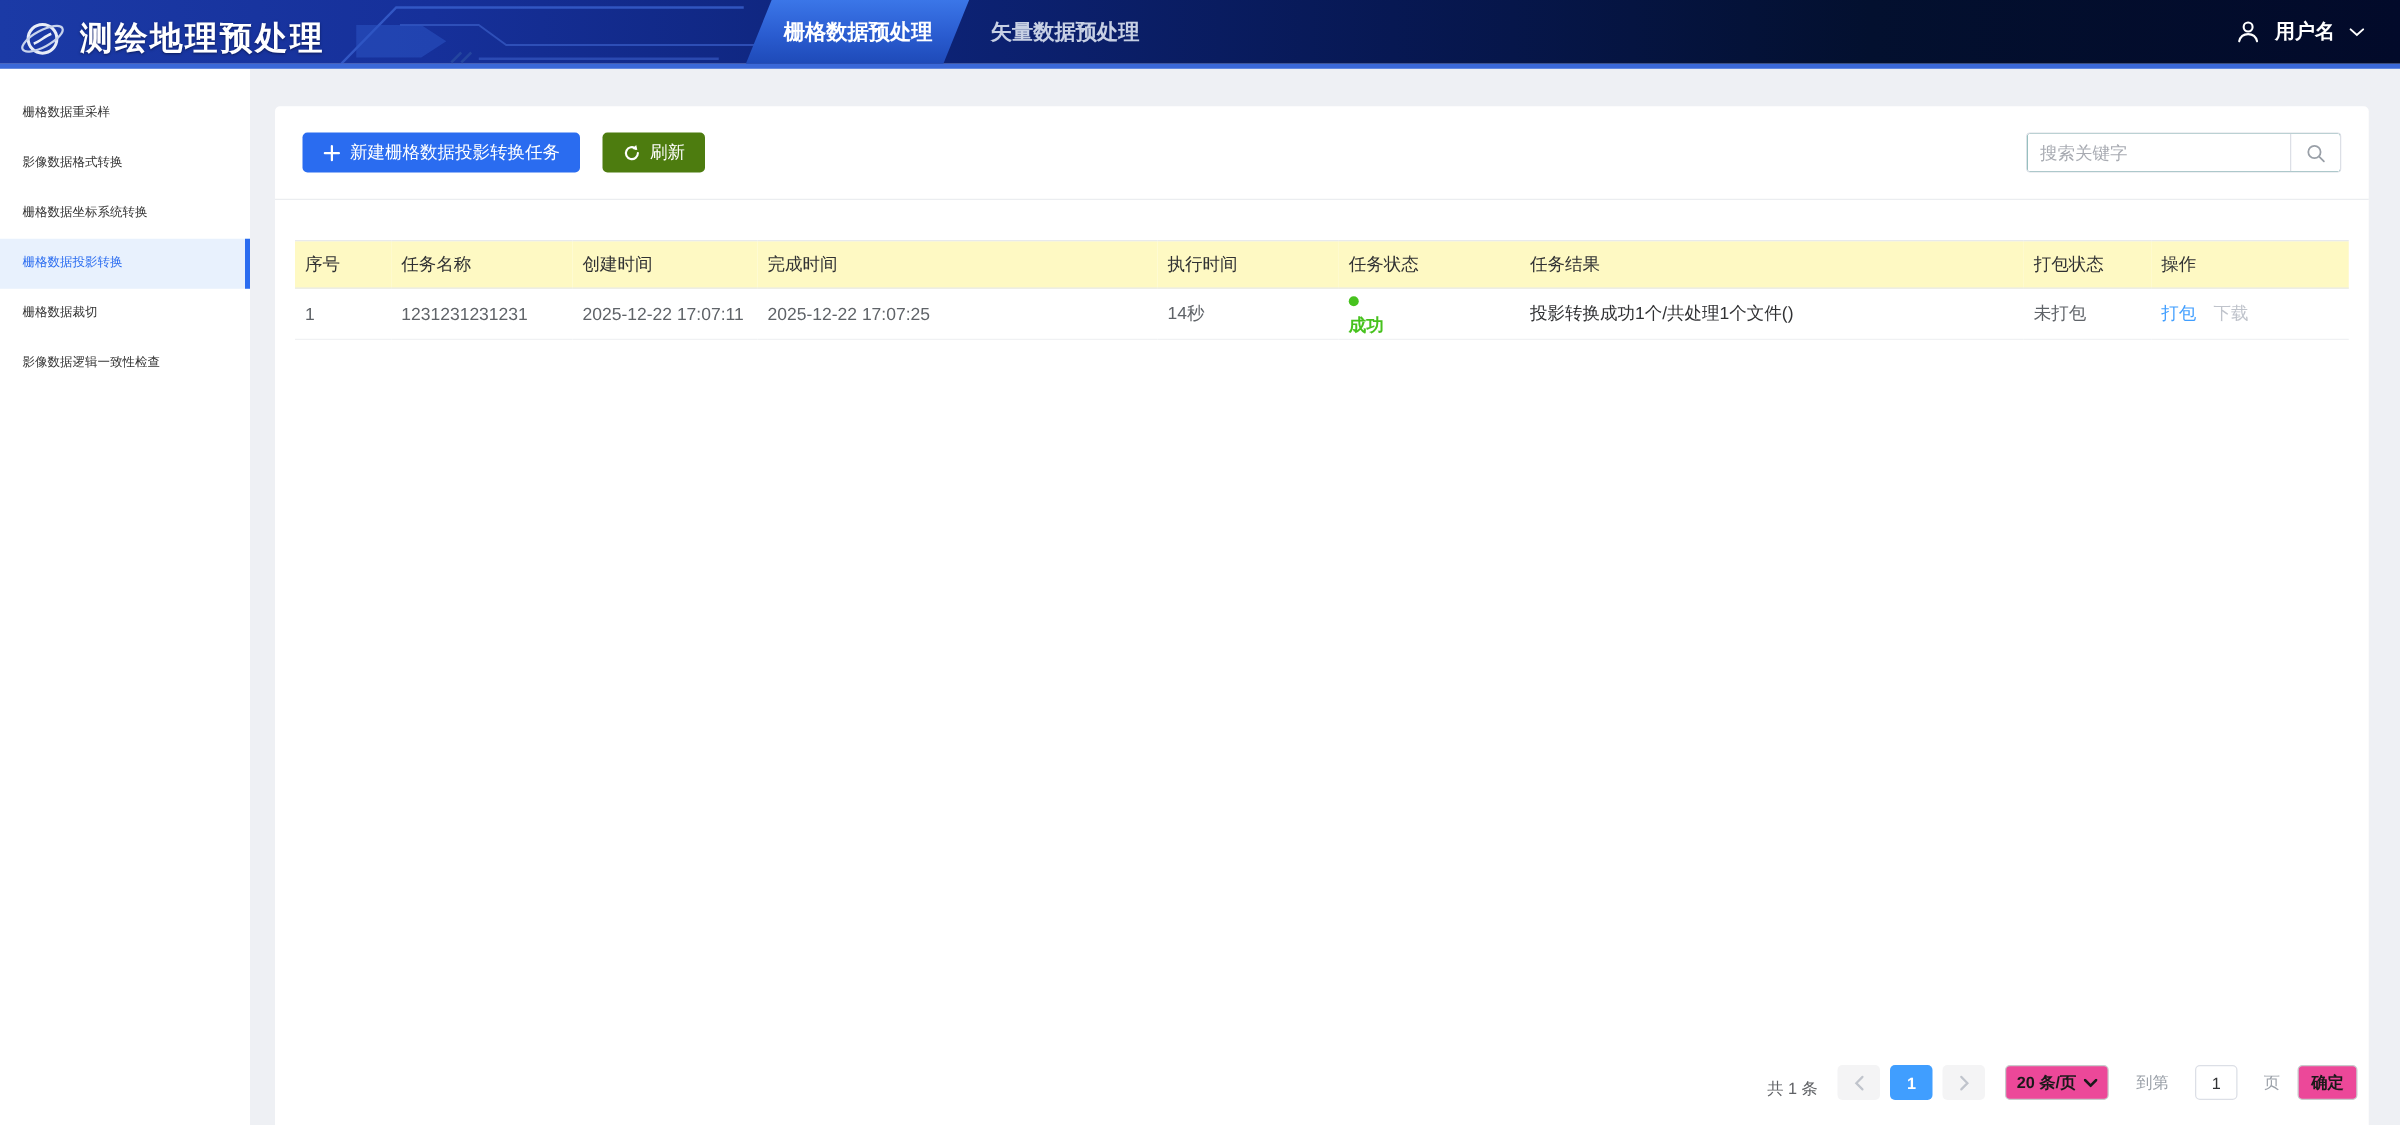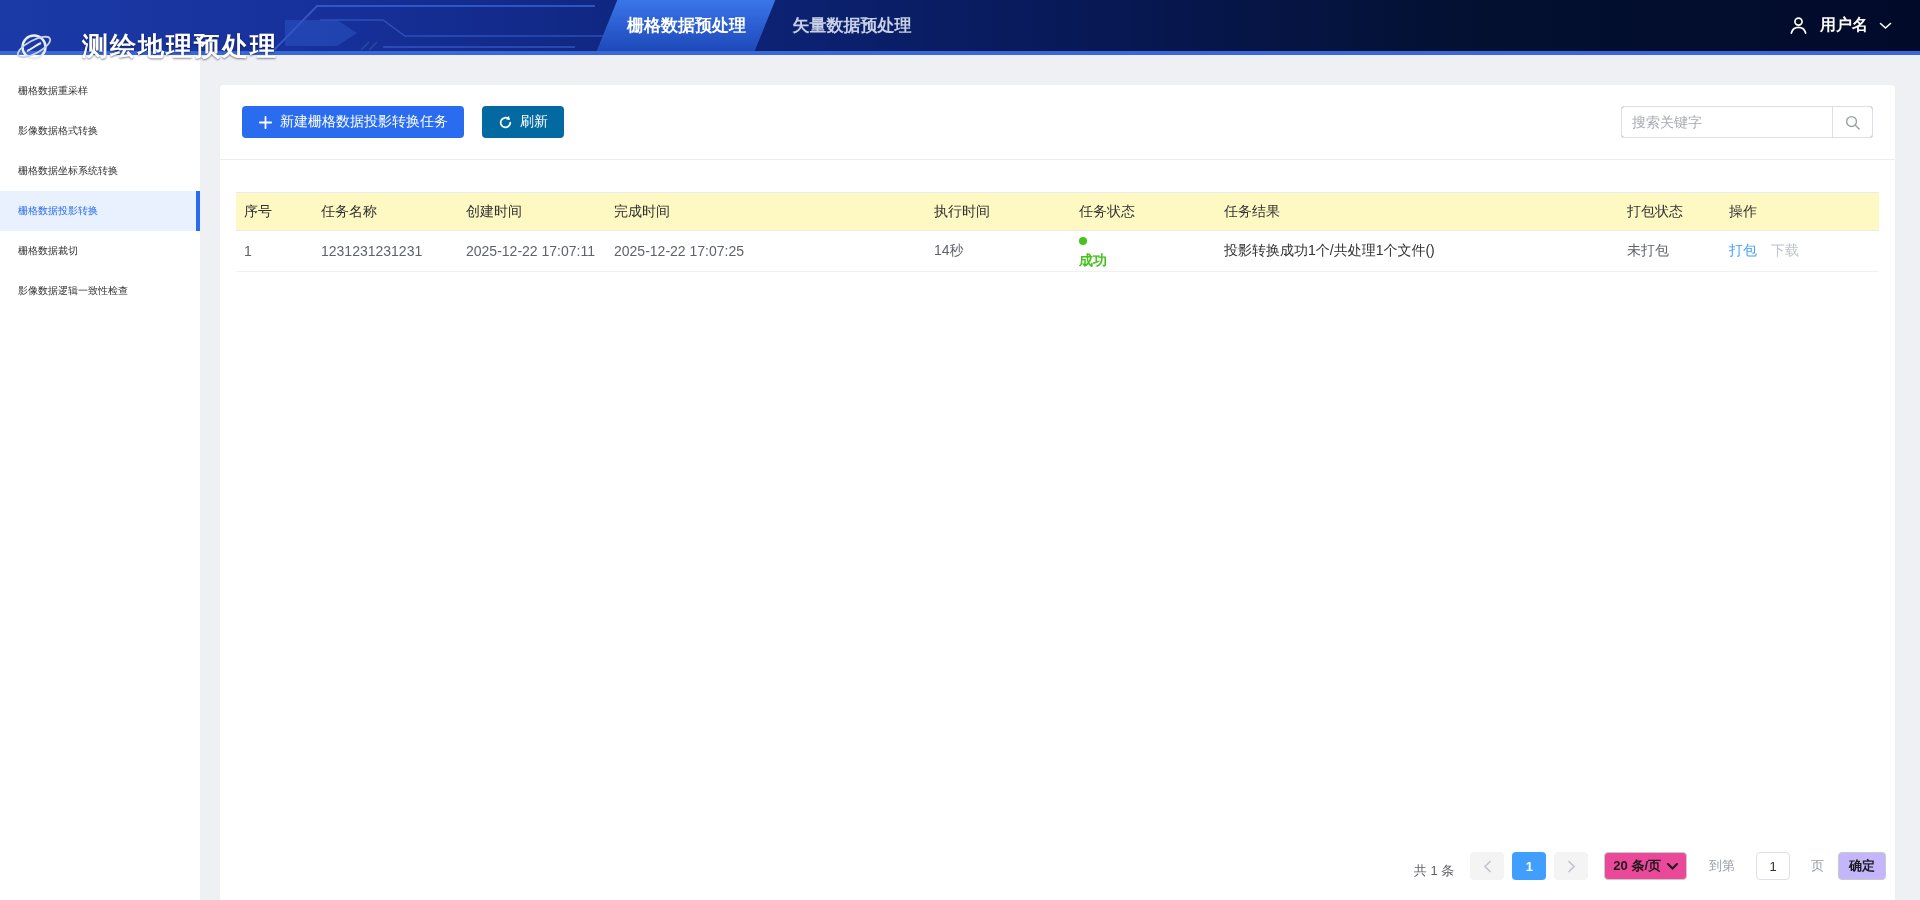--- a/index.html
+++ b/index.html
@@ -5,21 +5,21 @@
   * { margin:0; padding:0; box-sizing:border-box; }
   html,body { width:1920px; height:900px; font-family:"Liberation Sans","DejaVu Sans",sans-serif; background:#eef0f4; overflow:hidden; }
 
   
   .header {
     position:relative; height:55px; width:100%;
     background:linear-gradient(90deg,#1b3aa6 0%,#16309a 18%,#0d2377 38%,#071853 58%,#03102f 78%,#020a2a 100%);
     border-bottom:4px solid #3a68d8;
     display:flex; align-items:center;
   }
-  .brand { position:absolute; left:14px; top:0; height:61px; display:flex; align-items:center; gap:28px; z-index:3;margin-top:16px; }
+  .brand { position:absolute; left:14px; top:0; height:61px; display:flex; align-items:center; gap:10px; z-index:3; }
   .app-title { color:#fff; font-size:26px; font-weight:bold; letter-spacing:2px; text-shadow:0 1px 2px rgba(0,0,20,.5); }
   .decor { position:absolute; left:265px; top:0; z-index:1; }
   .tabs { position:absolute; left:0; top:0; height:51px; width:100%; z-index:2; }
   .tab-active {
     position:absolute; left:607px; top:0; width:158px; height:51px;
     background:linear-gradient(180deg,#3b76e8 0%,#2a5cd0 55%,#1e4ab8 100%);
     transform:skewX(-22deg);
     display:flex; align-items:center; justify-content:center;
   }
   .tab-active span { transform:skewX(22deg); color:#fff; font-size:17px; font-weight:bold; white-space:nowrap; }
@@ -37,21 +37,21 @@
   .side-item { height:40px; line-height:40px; padding-left:18px; font-size:10px; color:#333; cursor:pointer; white-space:nowrap; }
   .side-item.active { background:#e8f1fd; color:#2a6cf0; border-right:4px solid #2a6cf0; }
   .content { flex:1; padding:30px 25px 0 20px; }
   .card { background:#fff; height:100%; border-radius:4px 4px 0 0; position:relative; }
 
   
   .toolbar { height:75px; display:flex; align-items:center; justify-content:space-between; padding:0 22px; border-bottom:1px solid #ebedf0; }
   .toolbar-left { display:flex; align-items:center; gap:18px;border-radius:11px; }
   .btn { border:none; border-radius:4px; height:32px; display:inline-flex; align-items:center; gap:7px; padding:0 16px; font-size:14px; color:#fff; cursor:pointer; font-family:inherit; }
   .btn-primary { background:#2a6cf0; }
-  .btn-refresh { background:#0369a1; }
+  .btn-refresh { background:#4d7c0f; }
   .search-group { display:flex; align-items:stretch; height:32px; border:1px solid #dcdfe6; border-radius:3px; background:#0f766e; overflow:hidden; }
   .search-input { border:none; outline:none; width:210px; padding:0 10px; font-size:14px; color:#333; font-family:inherit; }
   .search-input::placeholder { color:#a8abb2; }
   .search-btn { width:40px; background:#fff; border:none; border-left:1px solid #dcdfe6; display:flex; align-items:center; justify-content:center; cursor:pointer; }
 
   
   .table-wrap { margin:32px 16px 0; }
   table { width:100%; border-collapse:collapse; table-layout:fixed; font-size:14px; }
   thead th { background:#fef9c3; height:38px; text-align:left; font-weight:normal; color:#303133; padding:0 8px; border-top:1px solid #e8eaec; border-bottom:1px solid #e8eaec; white-space:nowrap; }
   tbody td { height:41px; color:#5f6368; padding:0 8px; border-bottom:1px solid #f0f1f3; white-space:nowrap; overflow:hidden; }
@@ -61,21 +61,21 @@
   .link-disabled { color:#bfc3cb; cursor:default; }
 
   
   .pagination { position:absolute; right:9px; bottom:20px; display:flex; align-items:flex-end; font-size:13px; color:#606266; }
   .pg-total { margin-right:12px; }
   .pg-btn { width:34px; height:28px; border-radius:4px; background:#f4f4f5; display:flex; align-items:center; justify-content:center; margin:0 4px; cursor:pointer; border:none; }
   .pg-num { width:34px; height:28px; border-radius:4px; background:#409eff; color:#fff; display:flex; align-items:center; justify-content:center; margin:0 4px; font-weight:bold; cursor:pointer; }
   .pg-size { margin-left:12px; height:28px; min-width:78px; border:1px solid #c8cacc; border-radius:4px; background:#ec4899; display:flex; align-items:center; justify-content:center; gap:6px; padding:0 8px; color:#1a1a1a; font-weight:bold; cursor:pointer; }
   .pg-goto { margin-left:22px; display:flex; align-items:center; gap:21px; color:#9aa0a8; }
   .pg-input { width:34px; height:28px; border:1px solid #dcdfe6; border-radius:4px; text-align:center; font-size:13px; color:#303133; outline:none; font-family:inherit; }
-  .pg-confirm { margin-left:14px; height:28px; padding:0 10px; background:#c4b5fd; border:1px solid #c8cacc; border-radius:4px; font-weight:bold; font-size:13px; color:#1a1a1a; cursor:pointer; font-family:inherit; }
+  .pg-confirm { margin-left:14px; height:28px; padding:0 10px; background:#ec4899; border:1px solid #c8cacc; border-radius:4px; font-weight:bold; font-size:13px; color:#1a1a1a; cursor:pointer; font-family:inherit; }
 </style>
 </head>
 <body>
 
 <div class="header">
   <svg class="decor" width="370" height="51" viewBox="0 0 370 51">
     <path d="M8 51 L52 6 L330 6" stroke="#3c64d2" stroke-width="2" fill="none" opacity="0.75"></path>
     <path d="M55 20 L118 20 L140 36 L352 36" stroke="#3457c0" stroke-width="1.5" fill="none" opacity="0.8"></path>
     <polygon points="20,20 72,20 92,33 72,46 20,46" fill="#2c53c2" opacity="0.55"></polygon>
     <path d="M118 47 L310 47" stroke="#3457c0" stroke-width="2" fill="none" opacity="0.7"></path>

